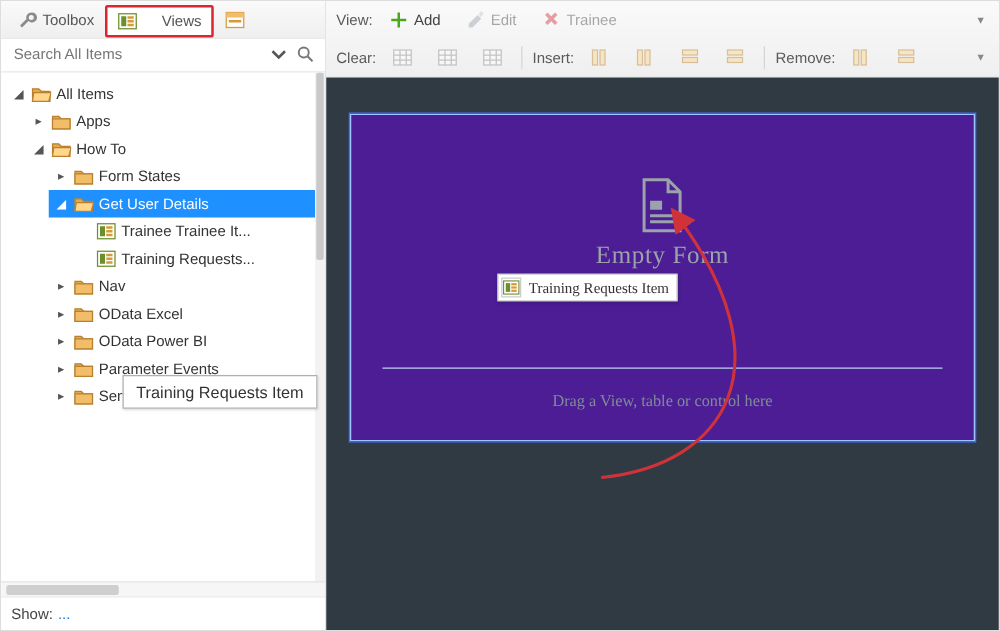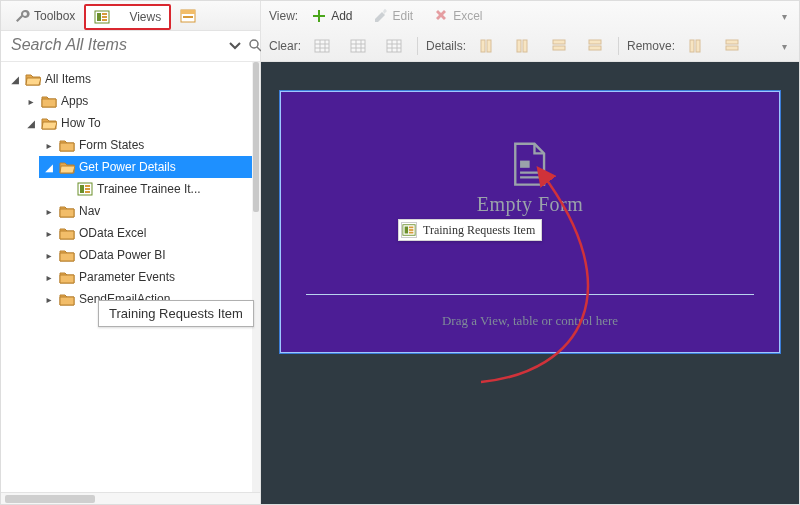--- a/index.html
+++ b/index.html
@@ -37,22 +37,22 @@
     position: relative; top: 1px;
   }
   .tabbtn.highlight { border: 2px solid #d9272f; border-radius: 2px; gap: 19px; }
   .icon { display: inline-flex; width: 16px; height: 16px; align-items: center; justify-content: center; }
   .searchrow {
     display: flex; align-items: center; padding: 4px 8px 6px 8px;
     border-bottom: 1px solid #e8e8e8; gap: 6px;
   }
   .searchinput {
     flex: 1; border: none; outline: none;
-    color: #701a75; font-style: italic; background: transparent;
-    font-size: 16px;
+    color: #701a75; background: transparent;
+    font-size: 12px;
   }
   .tree {
     flex: 1; overflow: auto; padding: 6px 2px 6px 2px;
     position: relative;
   }
   .tree-inner { width: 100%; padding-bottom: 10px; }
   .node { position: relative; }
   .row {
     display: flex; align-items: center; gap: 4px;
     padding: 3px 4px 3px 4px; white-space: nowrap;
@@ -317,34 +317,45 @@
                   </div>
 
                 <div class="node">
                   <div class="row selected">
                     <span class="twisty" style="color:#fff">◢</span>
                     <span class="icon">
                         <svg width="16" height="16">
                           <use href="#ic-folder-open"></use>
                         </svg>
                       </span>
-                    <span class="label">Get Power Details</span>
+                    <span class="label">Get User Details</span>
                   </div>
                   <div class="children">
                     <div class="node">
                         <div class="row">
                       <span class="twisty"></span>
                       <span class="icon">
                             <svg width="16" height="16">
                               <use href="#ic-view"></use>
                             </svg>
                           </span>
                       <span class="label">Trainee Trainee It...</span>
                     </div>
                       </div>
+                    <div class="node">
+                        <div class="row">
+                      <span class="twisty"></span>
+                      <span class="icon">
+                            <svg width="16" height="16">
+                              <use href="#ic-view"></use>
+                            </svg>
+                          </span>
+                      <span class="label">Training Requests...</span>
+                    </div>
+                      </div>
                   </div>
                 </div>
                 <div class="node">
                     <div class="row">
                   <span class="twisty">▸</span>
                   <span class="icon">
                         <svg width="16" height="16">
                           <use href="#ic-folder"></use>
                         </svg>
                       </span>
@@ -402,20 +413,24 @@
       </div>
       <div class="tree-fake-scroll">
           <div class="thumb"></div>
         </div>
     </div>
 
     <div class="hscroll-track">
       <div class="hscroll-thumb"></div>
     </div>
 
+    <div class="footer">
+      <span>Show:</span>
+      <span class="link">...</span>
+    </div>
   </div>
 
   <div class="right-panel">
     <div class="rp-toolbar">
       <div class="rp-row">
         <span class="rp-label">View:</span>
         <div class="tb-btn">
           <span class="icon">
               <svg width="16" height="16">
                 <use href="#ic-plus"></use>
@@ -430,21 +445,21 @@
               </svg>
             </span>
           <span>Edit</span>
         </div>
         <div class="tb-btn disabled">
           <span class="icon">
               <svg width="16" height="16">
                 <use href="#ic-x"></use>
               </svg>
             </span>
-          <span>Excel</span>
+          <span>Trainee</span>
         </div>
         <span class="overflow-chevron">▾</span>
       </div>
       <div class="rp-row">
         <span class="rp-label">Clear:</span>
         <div class="tb-btn disabled">
             <span class="icon">
               <svg width="16" height="16">
                 <use href="#ic-table"></use>
               </svg>
@@ -458,21 +473,21 @@
             </span>
           </div>
         <div class="tb-btn disabled">
             <span class="icon">
               <svg width="16" height="16">
                 <use href="#ic-table"></use>
               </svg>
             </span>
           </div>
         <span class="tb-sep"></span>
-        <span class="rp-label">Details:</span>
+        <span class="rp-label">Insert:</span>
         <div class="tb-btn disabled">
             <span class="icon">
               <svg width="16" height="16">
                 <use href="#ic-coladd"></use>
               </svg>
             </span>
           </div>
         <div class="tb-btn disabled">
             <span class="icon">
               <svg width="16" height="16">

